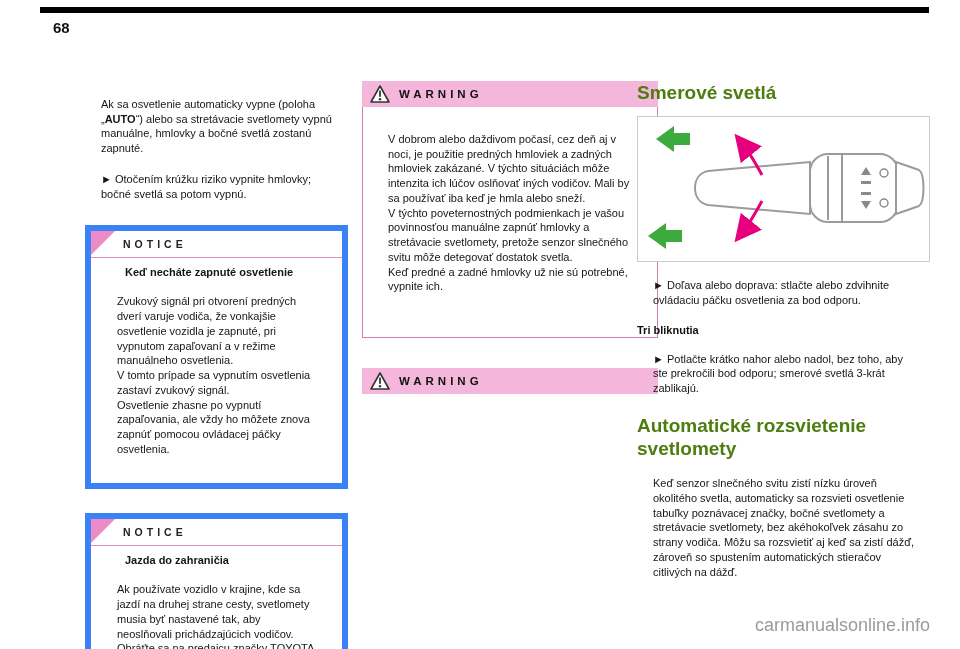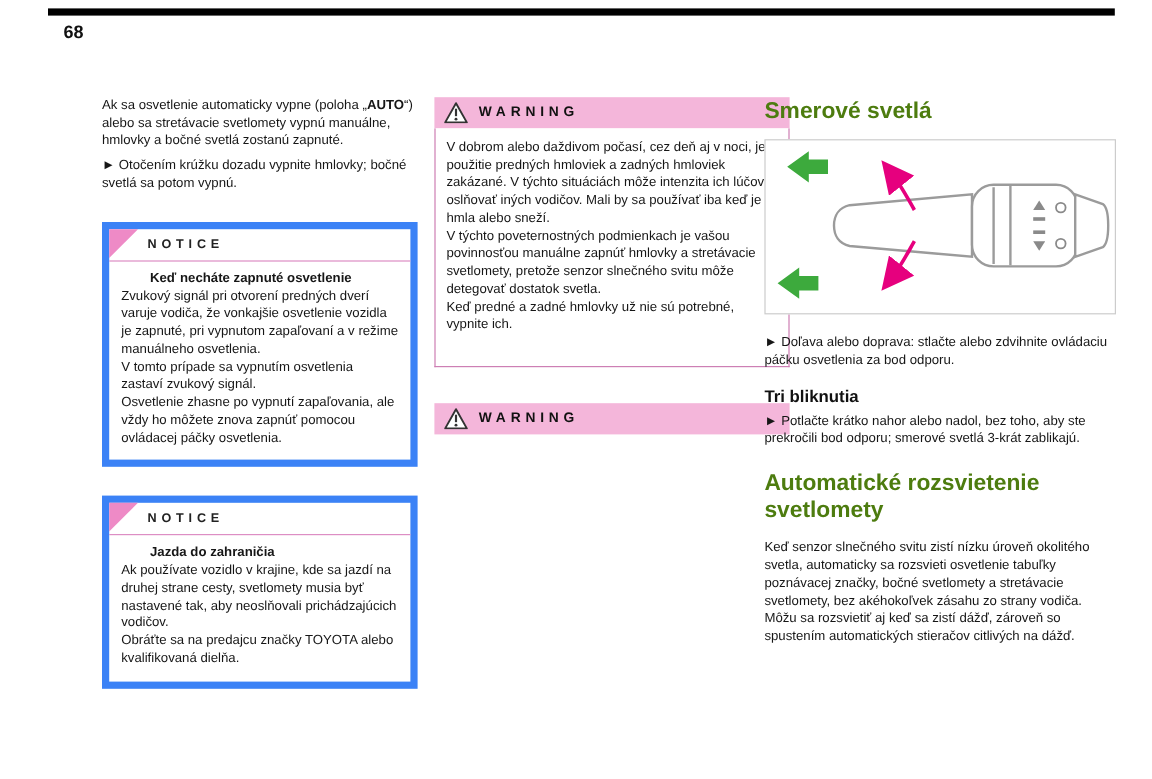--- a/index.html
+++ b/index.html
@@ -7,21 +7,21 @@
   .page { position:relative; width:960px; height:649px; background:#ffffff; overflow:hidden; color:#161616;border-radius:26px; }
 
   .top-rule { position:absolute; left:40px; top:7px; width:889px; height:6px; background:#000000; }
   .page-number { position:absolute; left:53px; top:19px; font-size:15px; font-weight:bold; color:#111; }
 
   .col { position:absolute; top:81px; }
   .col-left  { left:85px;  width:263px; }
   .col-mid   { left:362px; width:296px; }
   .col-right { left:637px; width:293px; }
 
-  .body-text { font-size:11px; line-height:1.34; margin:0; color:#161616; }
+  .body-text { font-size:11px; line-height:1.34; margin:16px; color:#161616; }
   .pre-line { white-space:pre-line; }
   .mt6 { margin-top:6px; }
 
   
   .notice-box { border:6px solid #3b82f6; background:#fff; margin-top:24px; }
   .notice-header { position:relative; height:26px; border-bottom:1px solid #dd8ec4; }
   .notice-corner { position:absolute; top:0; left:0; width:0; height:0;
                    border-top:24px solid #ee8ac6; border-right:24px solid transparent; }
   .notice-label { position:absolute; left:32px; top:7px; font-size:10.5px; font-weight:bold;
                   letter-spacing:4px; color:#222; }
@@ -31,38 +31,38 @@
   
   .warning-box { margin-bottom:30px; }
   .warning-header { display:flex; align-items:center; gap:9px; height:26px;
                     background:#f4b6da; padding:0 8px; box-sizing:border-box; }
   .warning-label { font-size:11.5px; font-weight:bold; letter-spacing:4px; color:#111; }
   .warning-body { border:1px solid #cd7fb4; border-top:none; padding:9px 9px 27px 9px; background:#fff; }
 
   
   .h1 { font-size:19px; font-weight:bold; margin:0 0 12px 0; line-height:1.22; color:#4d7c0f; }
   .h1-second { margin-top:18px; }
-  .h2 { font-size:14px; font-weight:bold; margin:14px 0 6px 0; color:#111; }
+  .h2 { font-size:11px; font-weight:bold; margin:14px 0 6px 0; color:#111; }
   .illustration { width:293px; height:146px; border:1px solid #cccccc; box-sizing:border-box;
                   margin-bottom:16px; background:#fff; }
   .illustration svg { display:block; width:100%; height:100%; }
 
   .watermark { position:absolute; right:30px; bottom:13px; font-size:18px; color:#9a9a9a; }
 </style>
 </head>
 <body>
 
 <div class="page">
 
   <div class="top-rule"></div>
   <div class="page-number">68</div>
 
   <div class="col col-left">
     <p class="body-text"><span>Ak sa osvetlenie automaticky vypne (poloha „</span><b>AUTO</b><span>“) alebo sa stretávacie svetlomety vypnú manuálne, hmlovky a bočné svetlá zostanú zapnuté.</span></p>
-    <p class="body-text mt6">►  Otočením krúžku dozadu vypnite hmlovky; bočné svetlá sa potom vypnú.</p>
+    <p class="body-text mt6">►  Otočením krúžku riziko vypnite hmlovky; bočné svetlá sa potom vypnú.</p>
 
     <section class="notice-box">
       <div class="notice-header">
         <span class="notice-corner"></span>
         <span class="notice-label">NOTICE</span>
       </div>
       <div class="notice-body">
         <p class="notice-title">Keď necháte zapnuté osvetlenie</p>
         <p class="body-text pre-line">Zvukový signál pri otvorení predných dverí varuje vodiča, že vonkajšie osvetlenie vozidla je zapnuté, pri vypnutom zapaľovaní a v režime manuálneho osvetlenia.
 V tomto prípade sa vypnutím osvetlenia zastaví zvukový signál.
@@ -155,13 +155,14 @@
 
     <p class="body-text">►  Doľava alebo doprava: stlačte alebo zdvihnite ovládaciu páčku osvetlenia za bod odporu.</p>
 
     <h2 class="h2">Tri bliknutia</h2>
     <p class="body-text">►  Potlačte krátko nahor alebo nadol, bez toho, aby ste prekročili bod odporu; smerové svetlá 3-krát zablikajú.</p>
 
     <h1 class="h1 h1-second">Automatické rozsvietenie svetlomety</h1>
     <p class="body-text">Keď senzor slnečného svitu zistí nízku úroveň okolitého svetla, automaticky sa rozsvieti osvetlenie tabuľky poznávacej značky, bočné svetlomety a stretávacie svetlomety, bez akéhokoľvek zásahu zo strany vodiča. Môžu sa rozsvietiť aj keď sa zistí dážď, zároveň so spustením automatických stieračov citlivých na dážď.</p>
   </div>
 
+  <div class="watermark">carmanualsonline.info</div>
 </div>
 
 </body></html>

